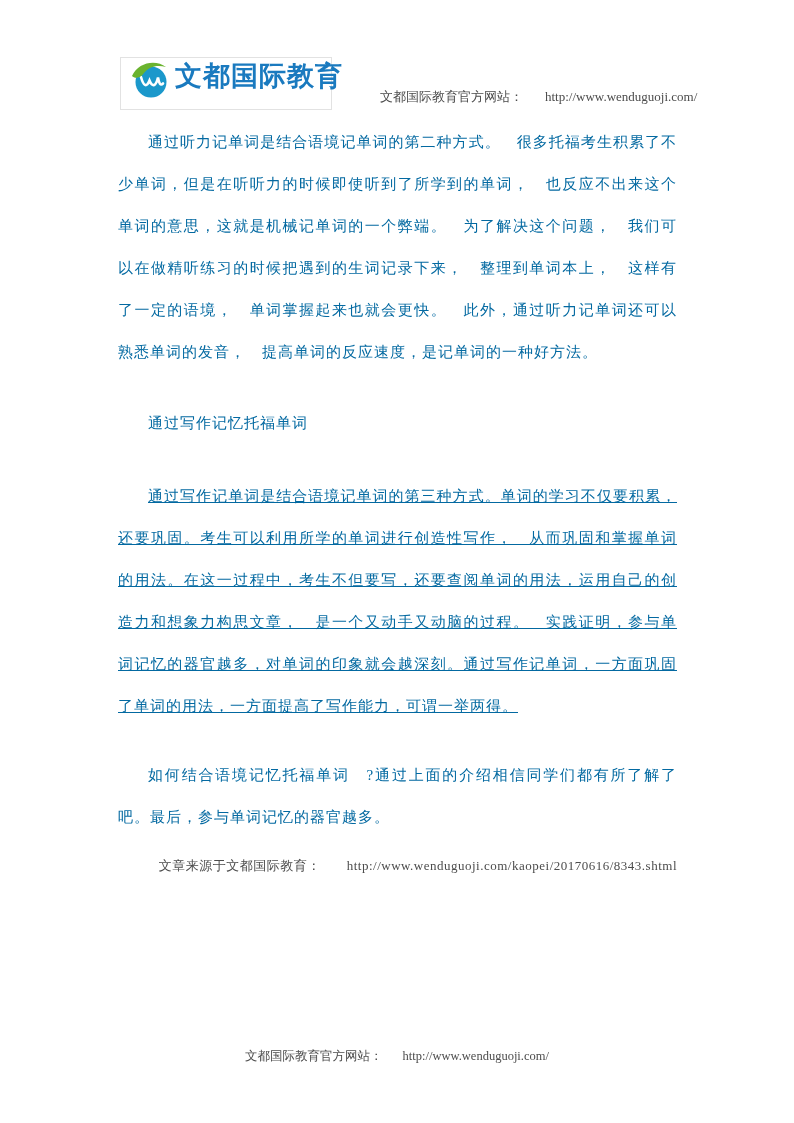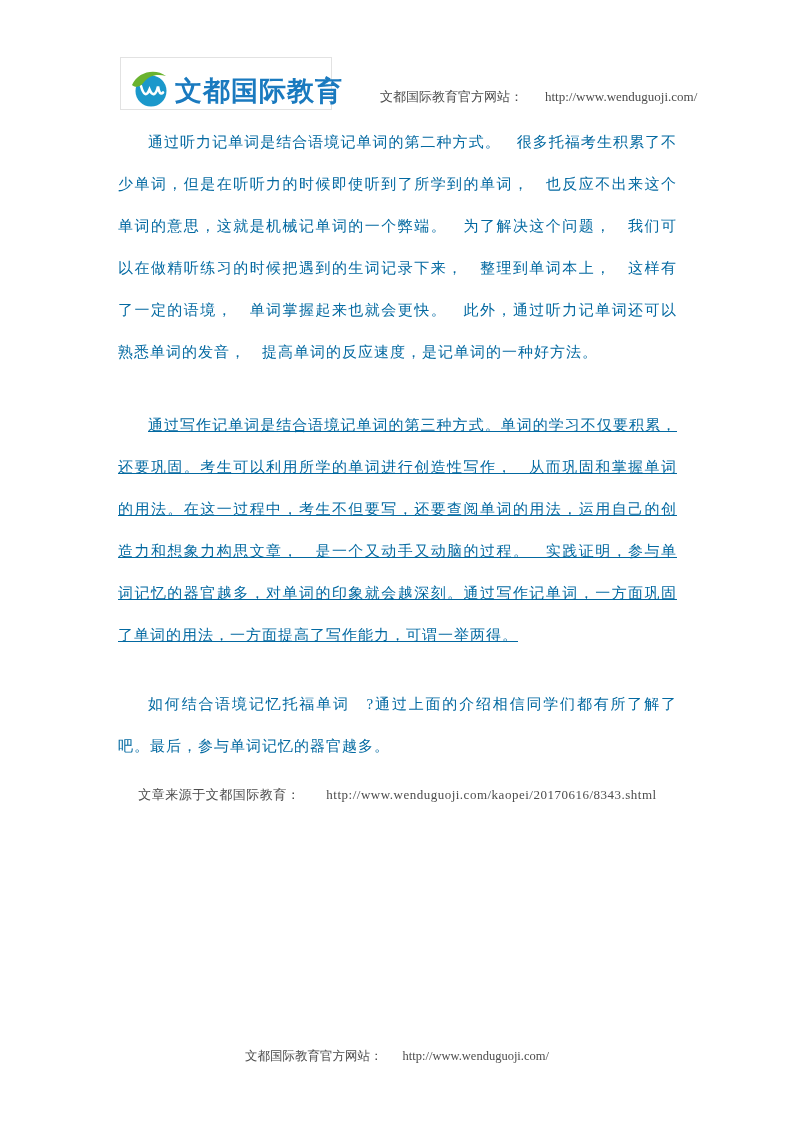--- a/index.html
+++ b/index.html
@@ -21,21 +21,21 @@
   
   .logo-box {
     position: absolute;
     left: 120px;
     top: 57px;
     width: 212px;
     height: 53px;
     border: 1px solid #e2e2e2;
     background: #ffffff;
     display: flex;
-    align-items: flex-end;
+    align-items: flex-start;
     padding-left: 8px;
   }
   .logo-icon { width: 42px; height: 42px; flex: 0 0 auto; }
   .logo-text {
     font-family: "Liberation Sans", "DejaVu Sans", sans-serif;
     font-weight: bold;
     font-size: 27px;
     color: #1a7abf;
     letter-spacing: 1px;
     white-space: nowrap;
@@ -70,21 +70,21 @@
   p.heading        { margin-top: 29px; }
   p.para-writing   { margin-top: 31px; text-decoration: underline; }
   p.para-conclude  { margin-top: 27px; }
   p.source-line {
     margin-top: 18px;
     font-size: 13px;
     line-height: 20px;
     letter-spacing: 0.5px;
     color: #4c4c4c;
     text-indent: 0;
-    text-align: center;
+    text-align: right;
     white-space: nowrap;
   }
   p.source-line .url { margin-left: 26px; }
 
   
   footer {
     position: absolute;
     left: 0;
     bottom: 58px;
     width: 100%;
@@ -109,20 +109,21 @@
     <span class="logo-text">文都国际教育</span>
   </div>
 
   <div class="header-site">
     <span>文都国际教育官方网站：</span><span class="url">http://www.wenduguoji.com/</span>
   </div>
 
   <main>
     <p class="para-listening">通过听力记单词是结合语境记单词的第二种方式。　很多托福考生积累了不少单词，但是在听听力的时候即使听到了所学到的单词，　也反应不出来这个单词的意思，这就是机械记单词的一个弊端。　为了解决这个问题，　我们可以在做精听练习的时候把遇到的生词记录下来，　整理到单词本上，　这样有了一定的语境，　单词掌握起来也就会更快。　此外，通过听力记单词还可以熟悉单词的发音，　提高单词的反应速度，是记单词的一种好方法。</p>
 
+    <p class="heading">通过写作记忆托福单词</p>
 
     <p class="para-writing">通过写作记单词是结合语境记单词的第三种方式。单词的学习不仅要积累，还要巩固。考生可以利用所学的单词进行创造性写作，　从而巩固和掌握单词的用法。在这一过程中，考生不但要写，还要查阅单词的用法，运用自己的创造力和想象力构思文章，　是一个又动手又动脑的过程。　实践证明，参与单词记忆的器官越多，对单词的印象就会越深刻。通过写作记单词，一方面巩固了单词的用法，一方面提高了写作能力，可谓一举两得。</p>
 
     <p class="para-conclude">如何结合语境记忆托福单词　?通过上面的介绍相信同学们都有所了解了吧。最后，参与单词记忆的器官越多。</p>
 
     <p class="source-line">
       <span>文章来源于文都国际教育：</span><span class="url">http://www.wenduguoji.com/kaopei/20170616/8343.shtml</span>
     </p>
   </main>
 

